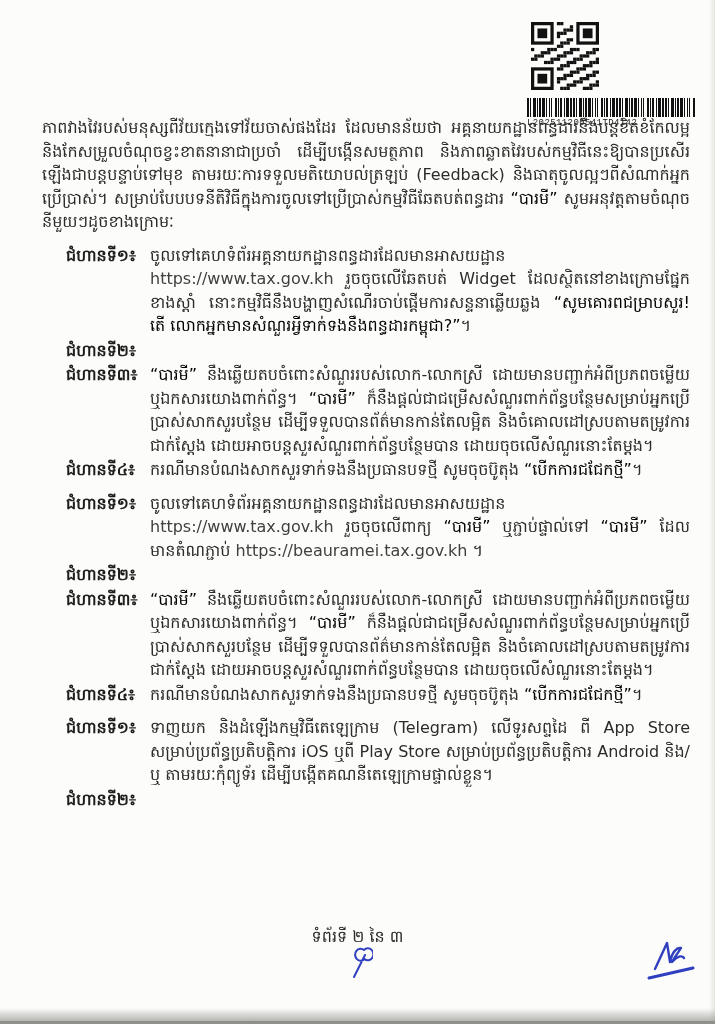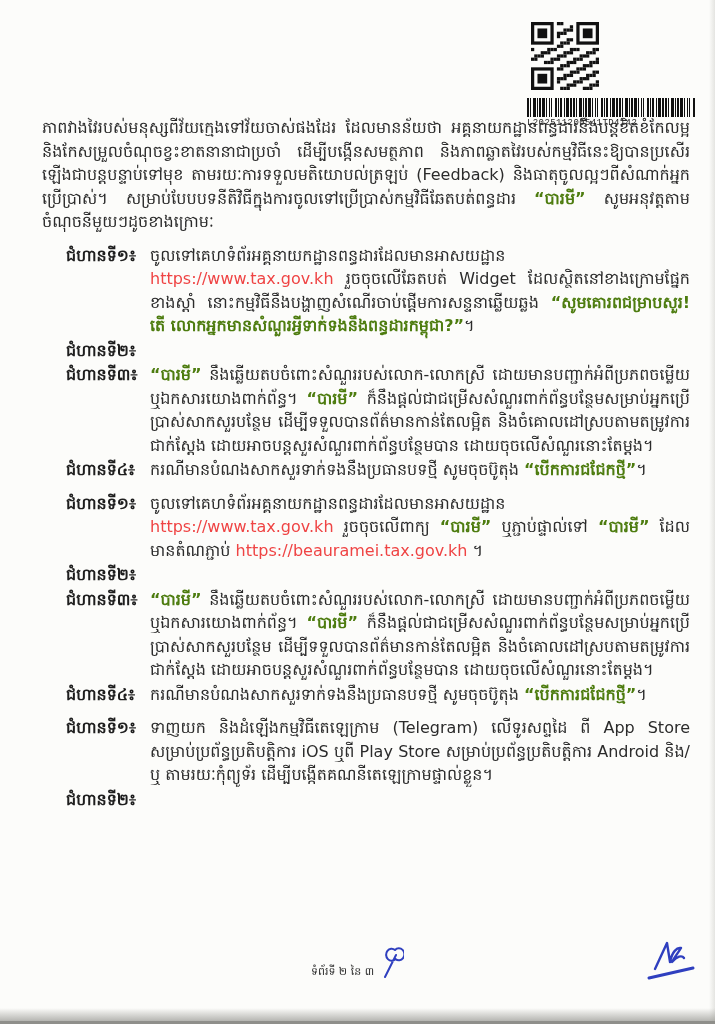--- a/index.html
+++ b/index.html
@@ -25,26 +25,26 @@
 
   
   .content{position:absolute;left:42px;top:116px;width:648px;
     font-size:16px;line-height:1.47;text-align:justify;}
   .intro{margin-bottom:8px;}
   .sec{margin-top:10px;}
   .sec-heading{font-weight:bold;padding-left:22px;margin-bottom:3px;font-size:16.5px;color:#1e1e1e;}
   .step{display:flex;padding-left:24px;margin-bottom:1px;}
   .step-label{flex:0 0 76px;font-weight:bold;color:#1e1e1e;white-space:nowrap;}
   .step-body{flex:1;margin-left:8px;}
-  .b{font-weight:bold;color:#4d7c0f;}
-  .link{color:#ef4444;}
+  .b{font-weight:normal;color:#000000;}
+  .link{color:#404040;}
 
   
   .footer{position:absolute;left:0;right:0;bottom:44px;display:flex;
-    justify-content:center;align-items:flex-end;font-size:11px;color:#2b2b2b;}
+    justify-content:center;align-items:center;font-size:16px;color:#2b2b2b;flex-direction:column;}
   .footer .pen{margin-left:6px;margin-top:-4px;}
 
   .sig{position:absolute;right:12px;bottom:40px;}
 </style>
 </head>
 <body>
 
 <div class="page">
 
   <div class="codes">

